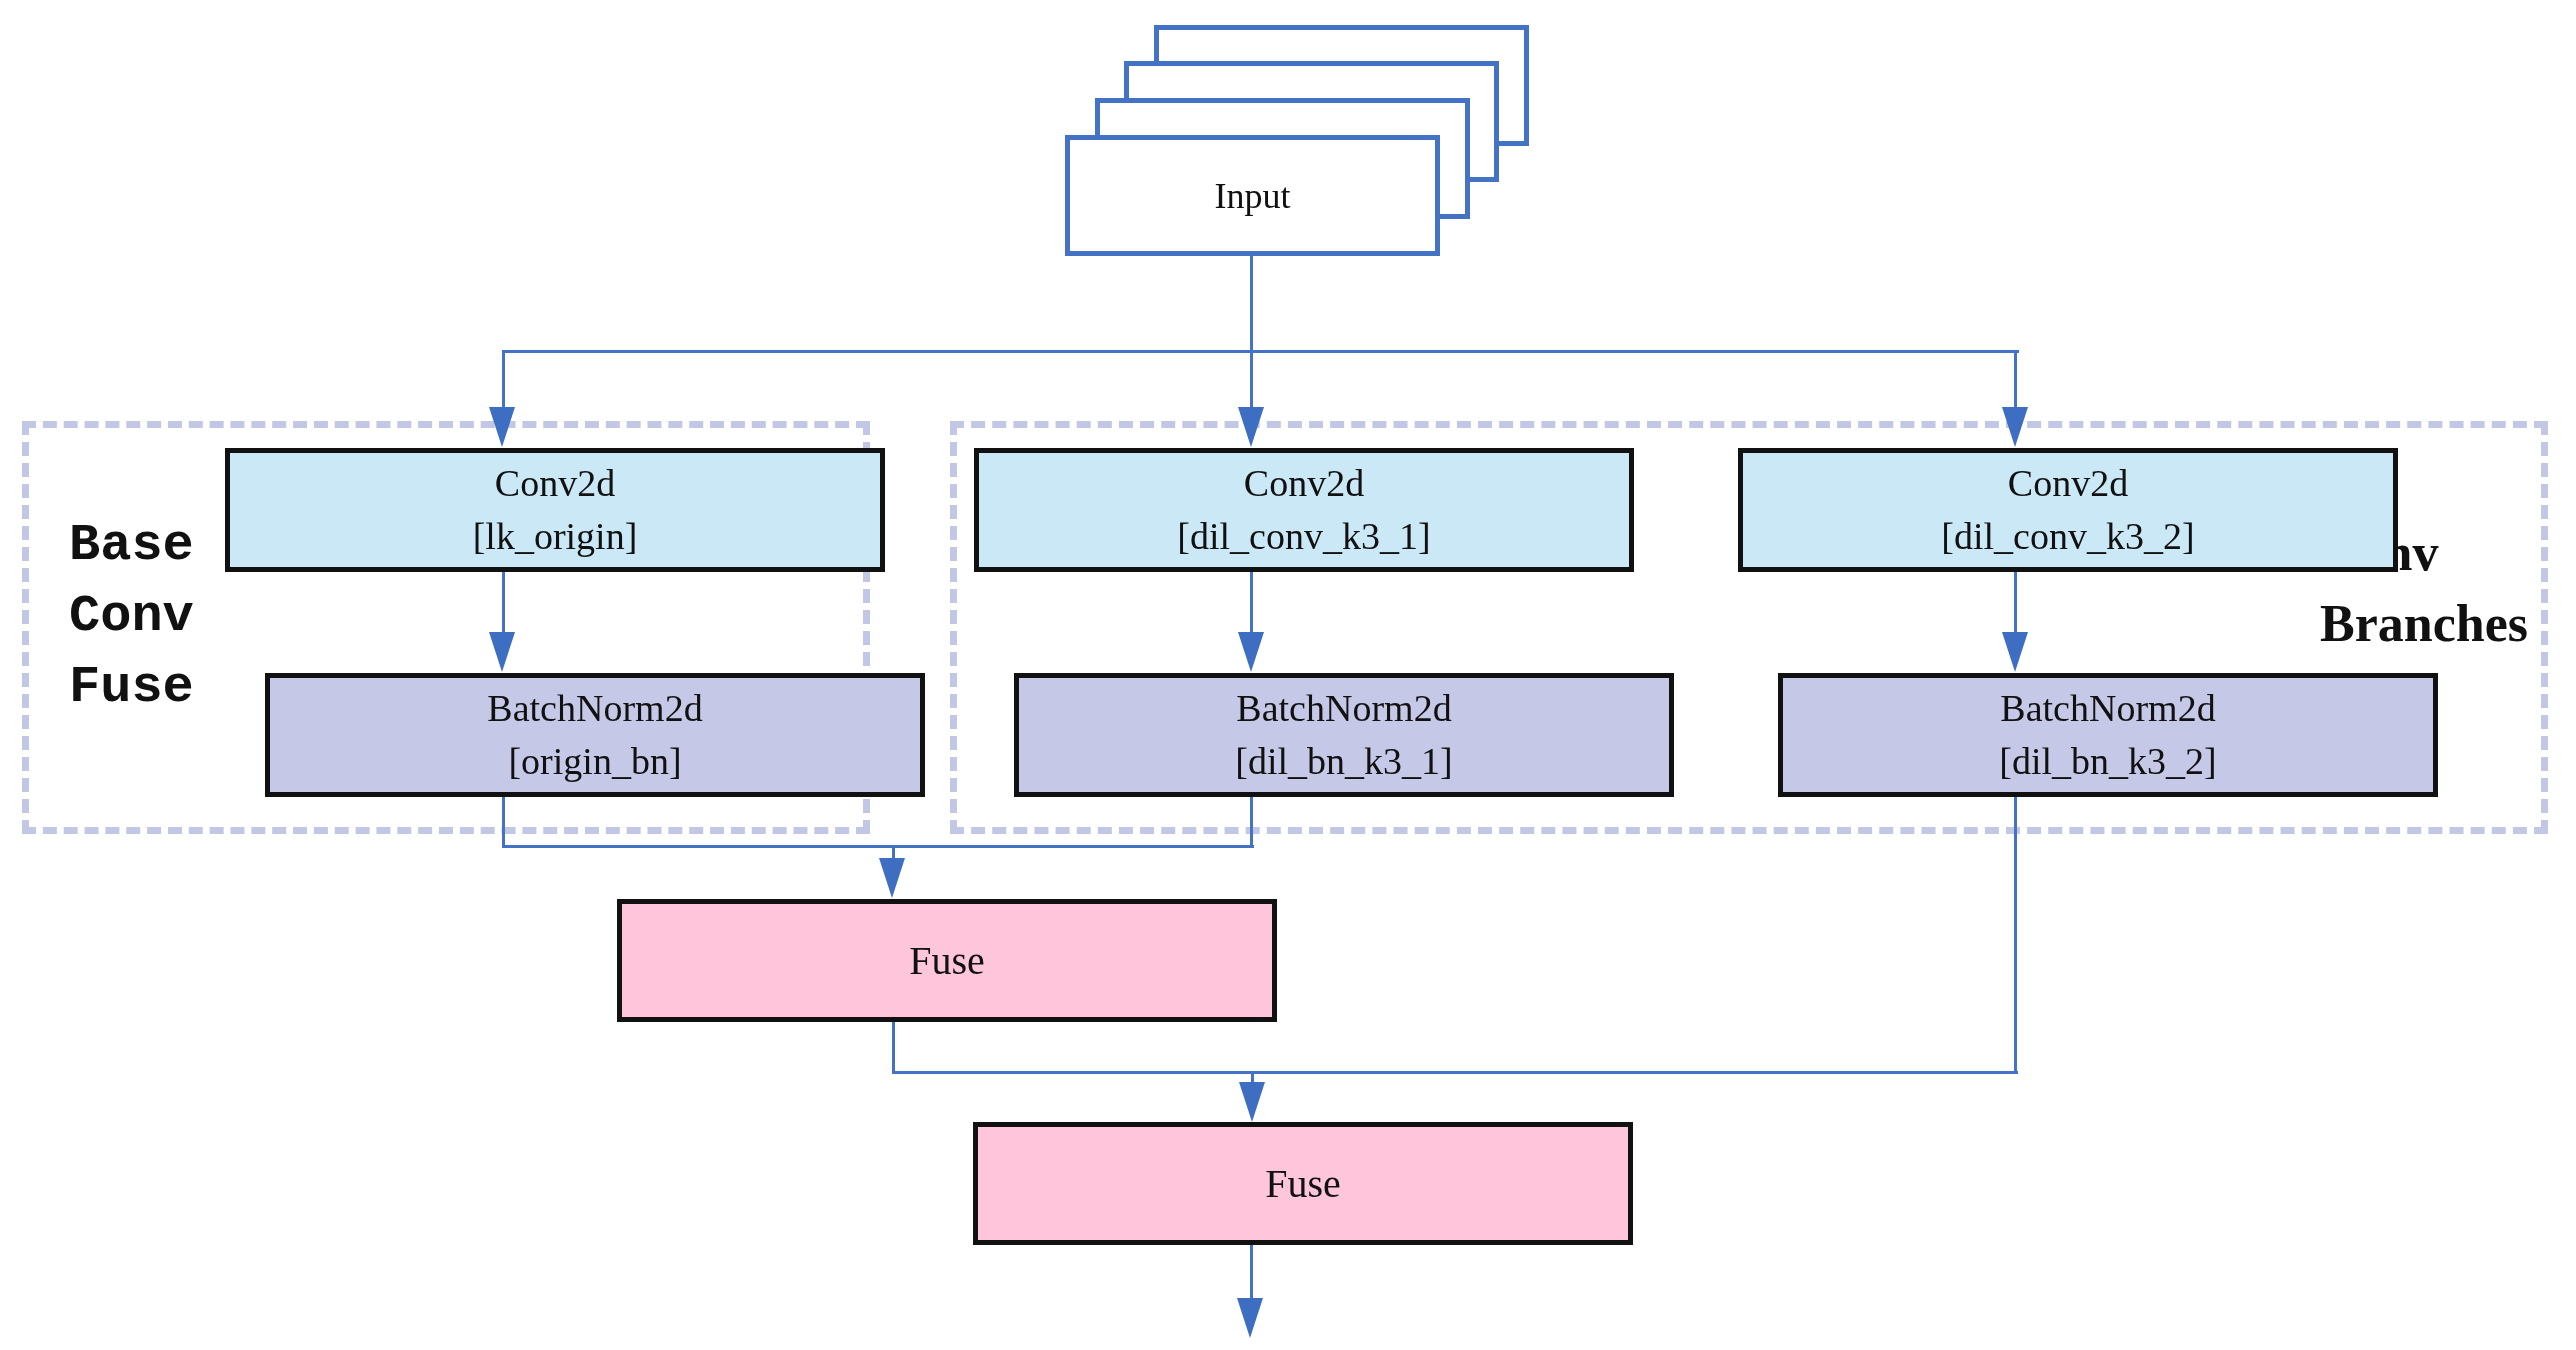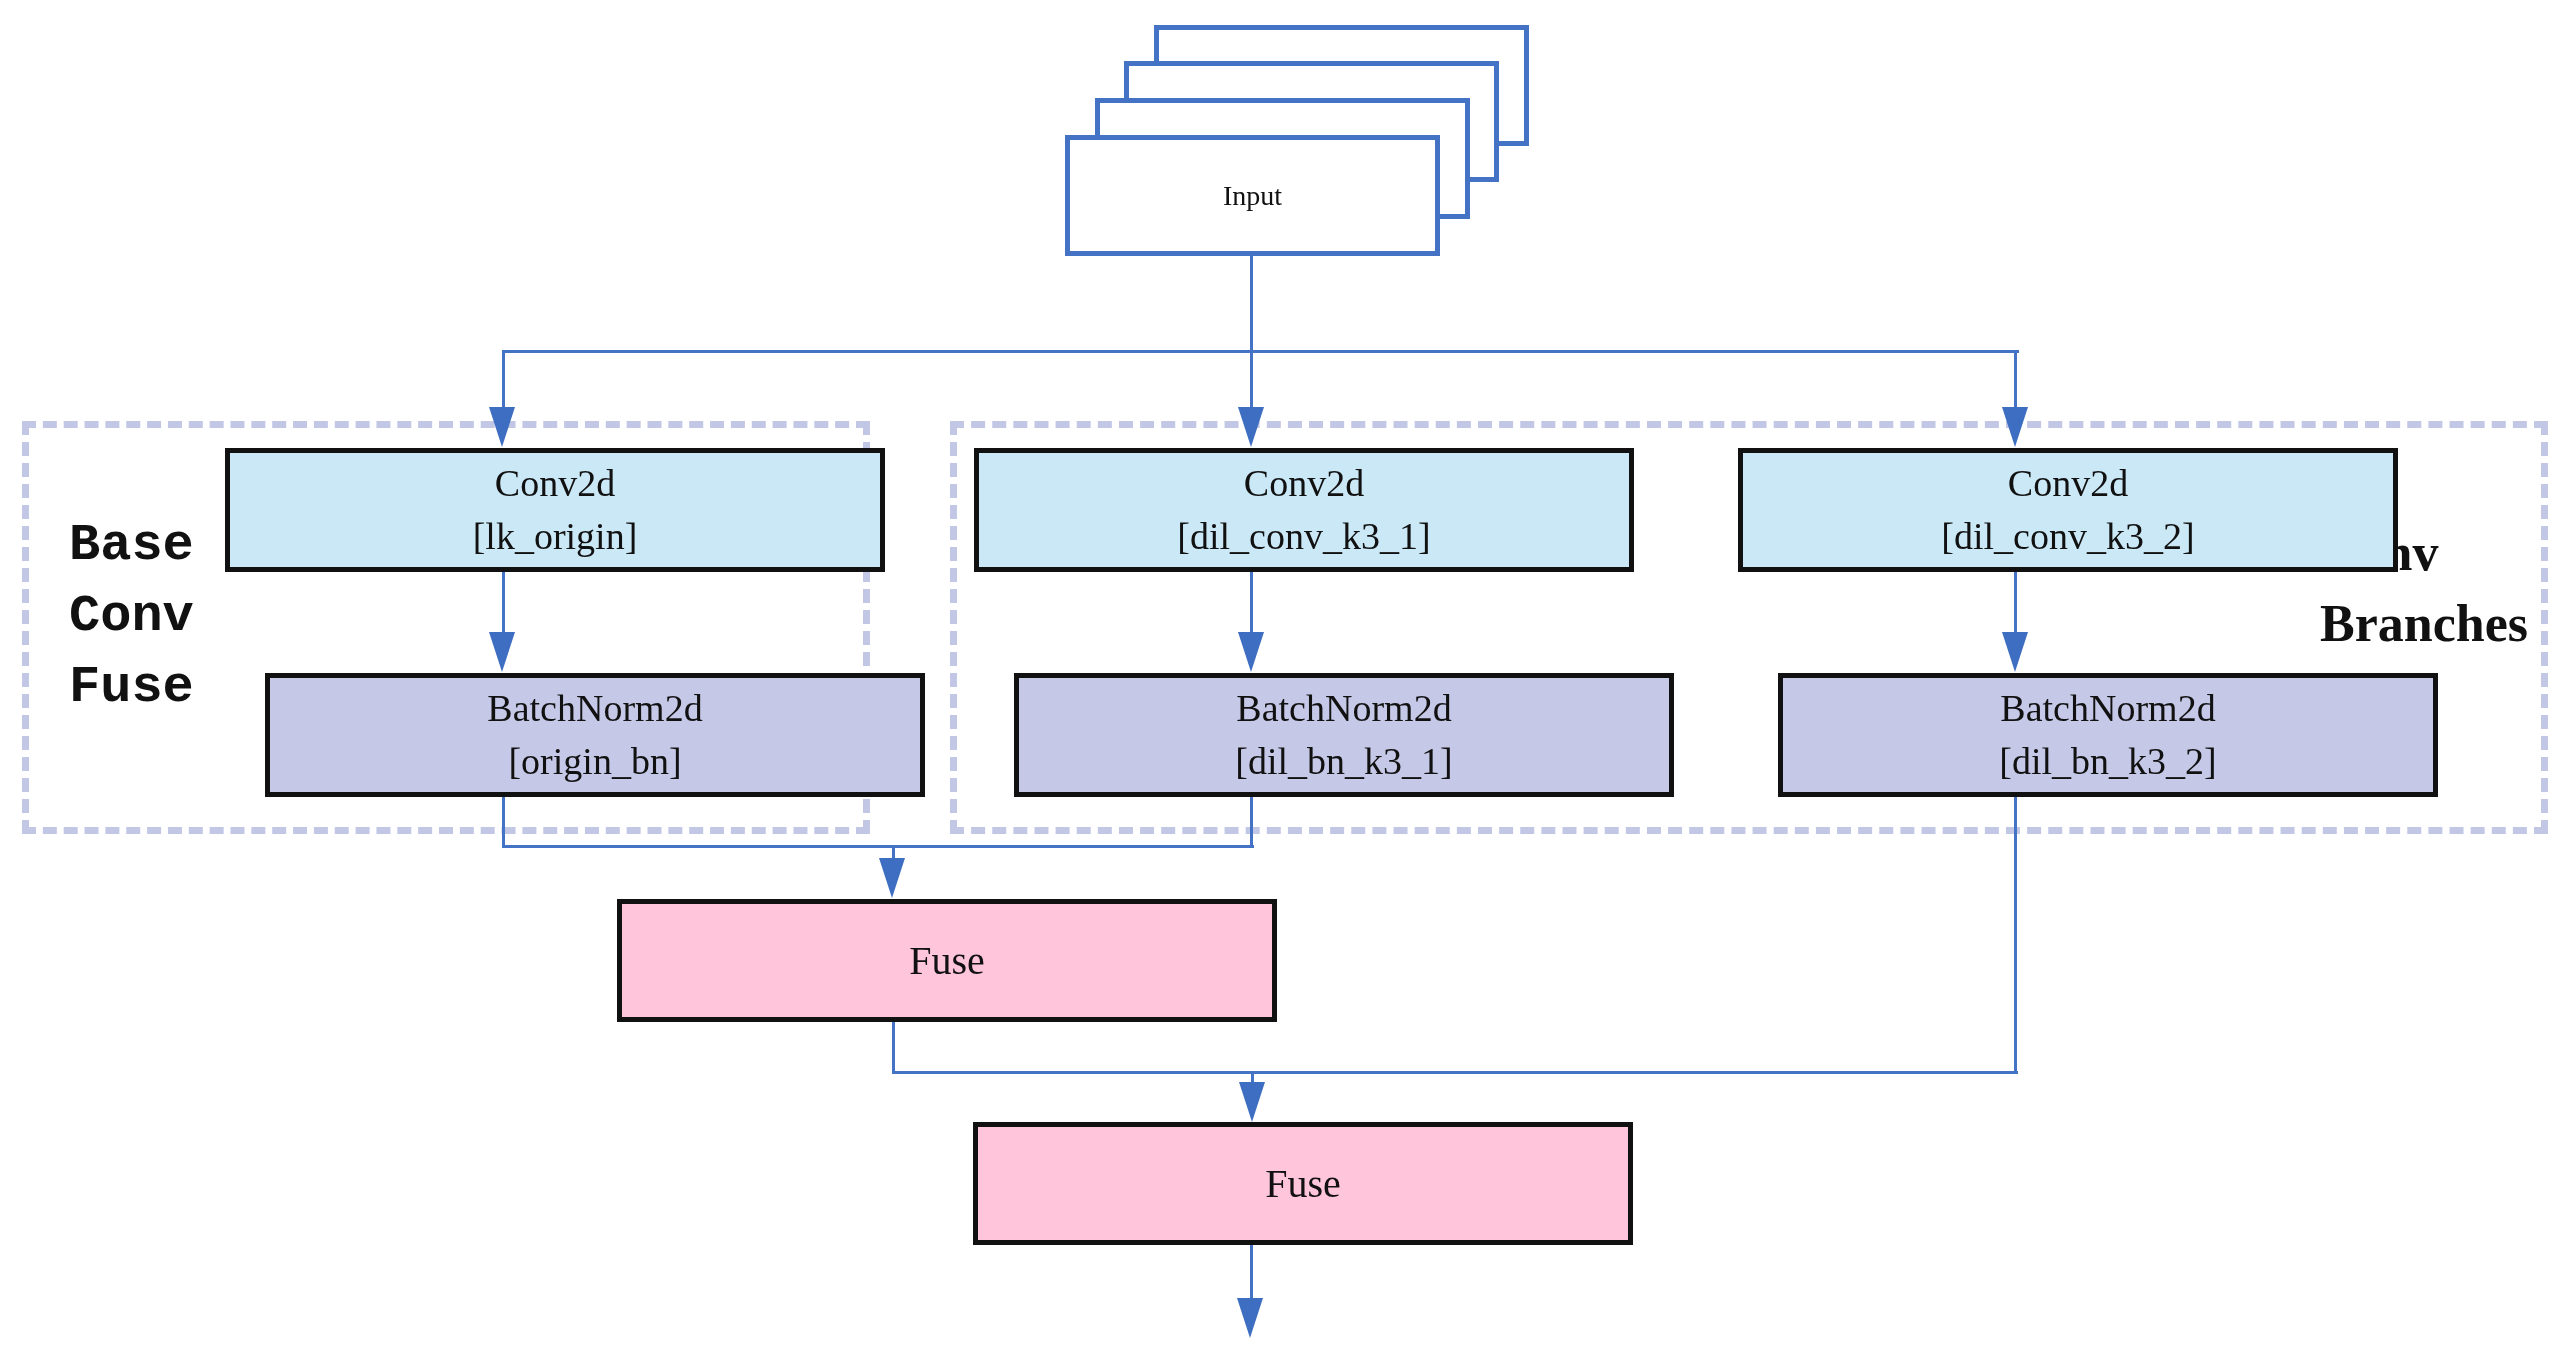--- a/index.html
+++ b/index.html
@@ -27,21 +27,21 @@
   .stack-box {
     position: absolute;
     width: 375px; height: 121px;
     box-sizing: border-box;
     border: 5.8px solid var(--line_blue);
     background: var(--background);
     z-index: 4;
   }
   .stack-front {
     display: flex; align-items: center; justify-content: center;
-    font-size: 28px;
+    font-size: 36px;
   }
   
   .node {
     position: absolute;
     width: 660px;
     box-sizing: border-box;
     border: 5.8px solid var(--box_border);
     display: flex; flex-direction: column;
     align-items: center; justify-content: center;
     text-align: center;

